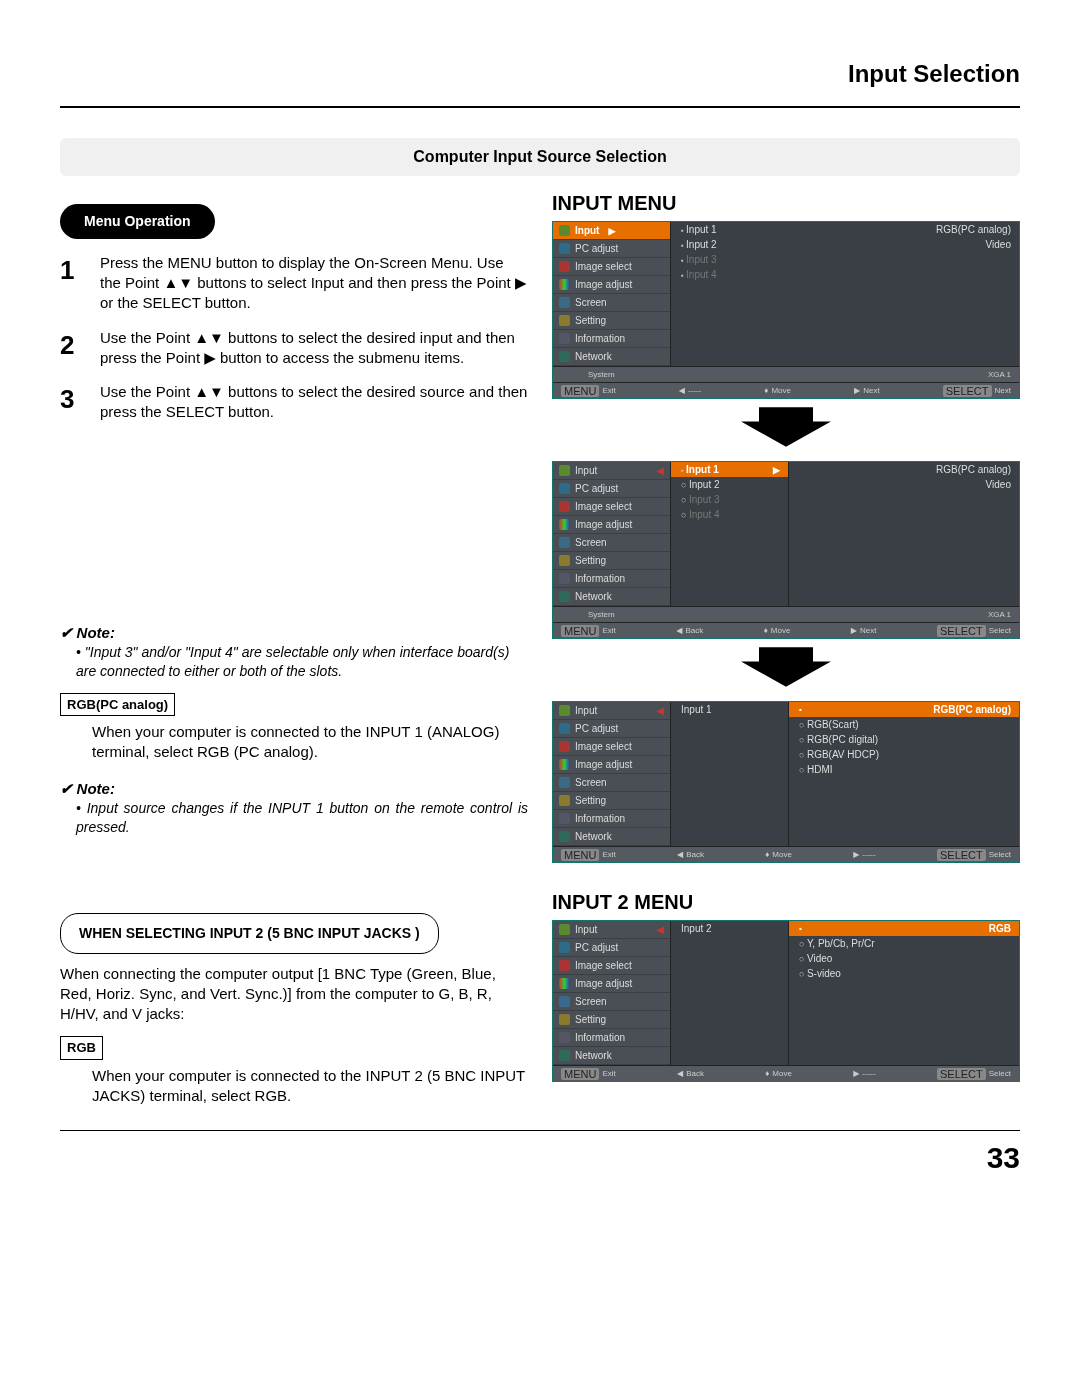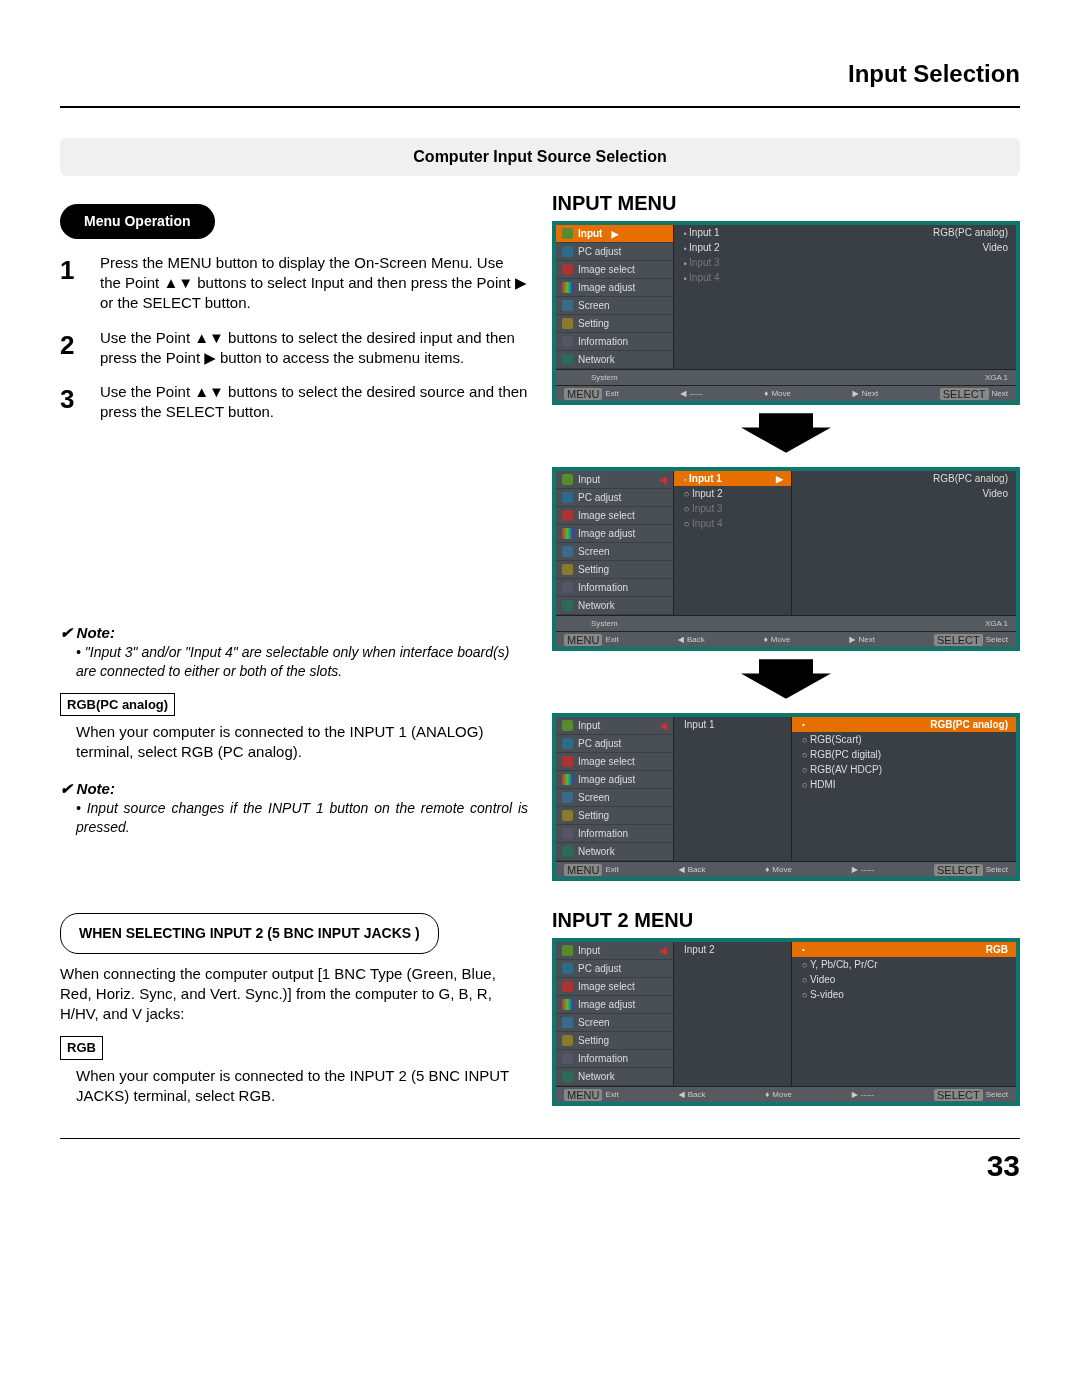--- a/index.html
+++ b/index.html
@@ -35,26 +35,26 @@
   .step-body { flex: 1; }
   .note-hd { font-style: italic; font-weight: bold; margin-top: 16px; }
   .note-hd::before { content: "✔"; margin-right: 4px; }
   .note-body { font-style: italic; font-size: 14px; margin-left: 16px; }
   .note-body::before{content:"• ";}
   .callout {
     border: 1.5px solid #000; border-radius: 18px; padding: 10px 18px;
     font-weight: bold; display: inline-block; margin-top: 16px; font-size: 14px;
   }
   .tagbox { border: 1.5px solid #000; padding: 2px 6px; font-weight: bold; font-size: 13px; display: inline-block; margin: 12px 0 6px 0;}
-  .indent { margin-left: 16px; }
+  .indent { margin-left: 32px; }
   .right-title { font-weight: bold; font-size: 20px; margin: 6px 0; }
   
   .osd {
     width: 100%; background: #3a3e45; color: #ddd; font-size: 10px;
-    border: 4px solid #0f766e; margin-bottom: 8px;
+    border: 1px solid #0f766e; margin-bottom: 8px;
   }
   .osd-body { display: flex; min-height: 140px; }
   .osd-side { width: 118px; border-right: 1px solid #222; background: #4a4e55; }
   .osd-side-row { display: flex; align-items: center; gap: 5px; padding: 3px 6px; border-bottom: 1px solid #3a3e45; }
   .osd-side-row.sel { background: #e76f00; color:#fff; font-weight: bold;}
   .ico { width: 11px; height: 11px; display: inline-block; border-radius: 2px; flex:none;}
   .osd-main { flex: 1; background: #3a3e45; position: relative;}
   .osd-main-col { display:flex; }
   .osd-sub { width: 118px; border-right:1px solid #222;}
   .osd-det { flex:1; }

